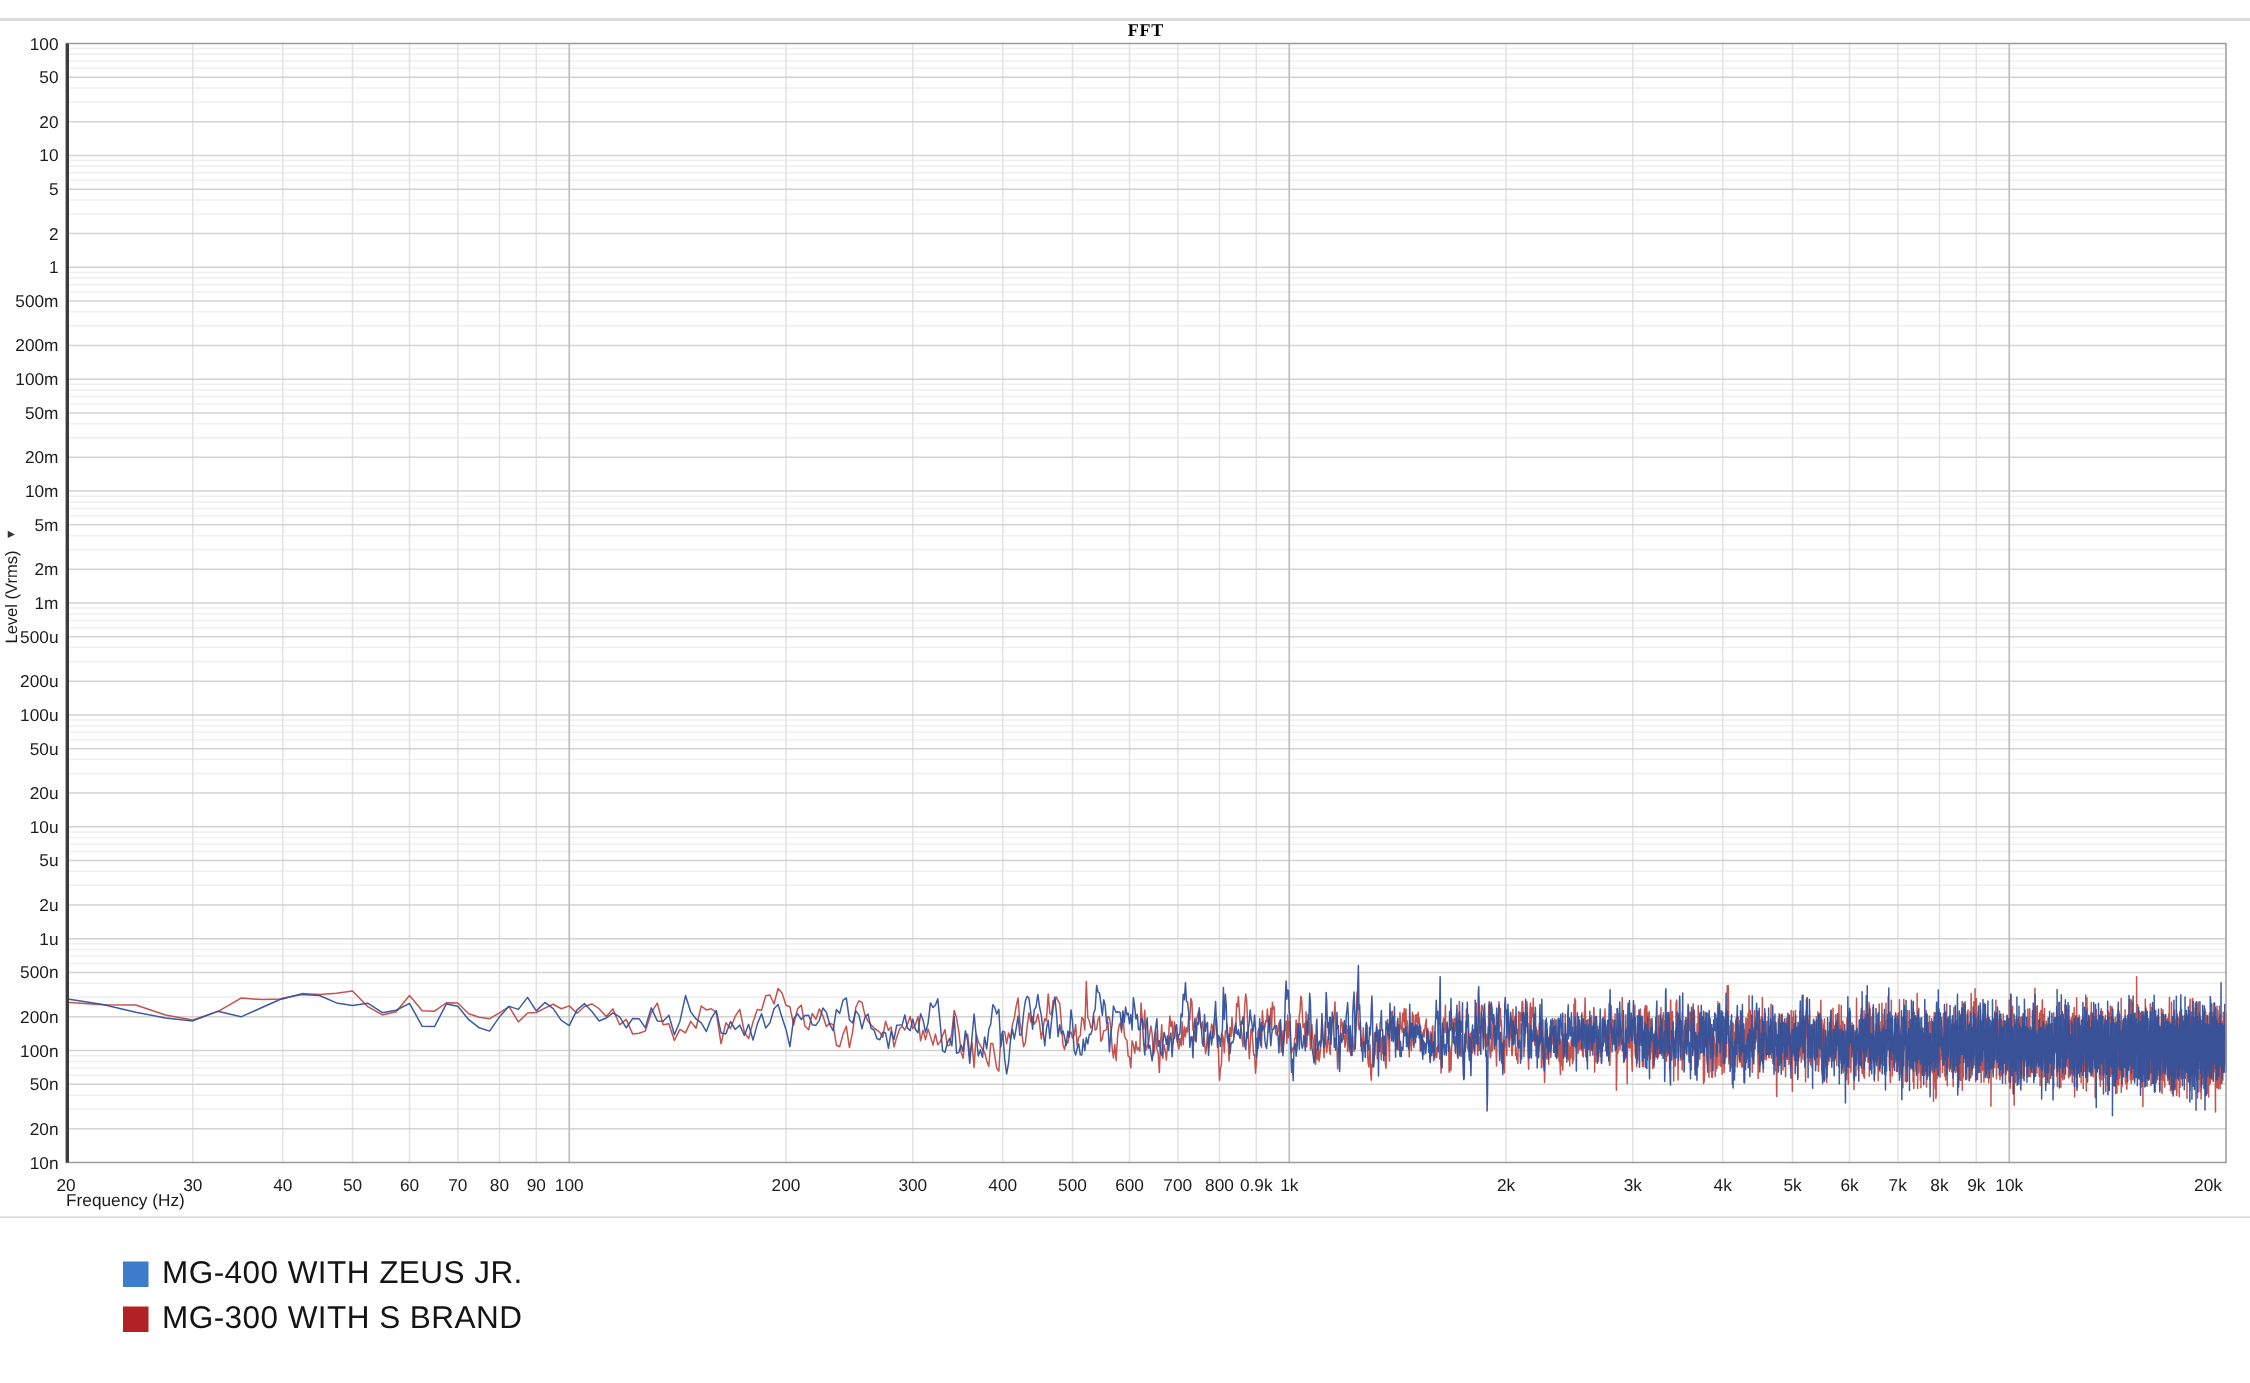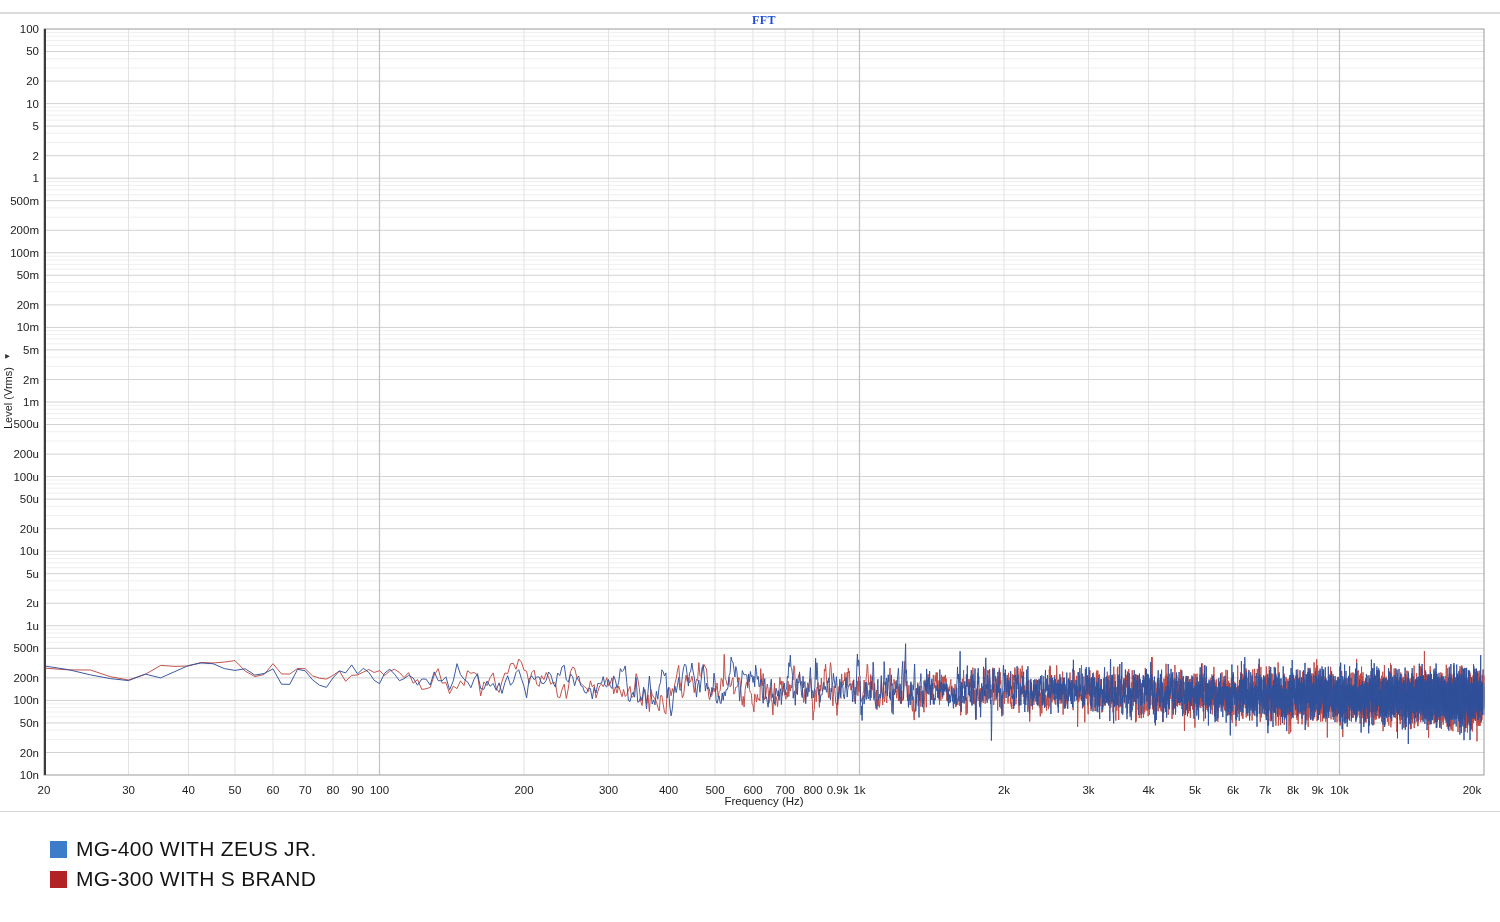--- a/index.html
+++ b/index.html
@@ -2,33 +2,33 @@
 <html><head>
 <meta charset="utf-8">
 <style>
   html,body{margin:0;padding:0;background:#fff;}
   .stage{position:relative;width:1500px;height:922px;background:#fff;overflow:hidden;
          font-family:"Liberation Sans",sans-serif;}
   .rule{position:absolute;left:0;width:1500px;border-top:2px solid #dadada;height:0;}
   .rule.bottom{border-top-width:1px;border-top-color:#d6d6d6;}
   .chart-title{position:absolute;top:13px;left:44px;width:1440px;text-align:center;
                font-family:"Liberation Serif",serif;font-weight:bold;font-size:12px;
-               letter-spacing:.5px;color:#1d4ed8;}
+               letter-spacing:.5px;color:#000000;}
   .plot-svg{position:absolute;left:0;top:0;}
-  .xlabel{position:absolute;top:795px;left:44px;width:1440px;text-align:center;
+  .xlabel{position:absolute;top:795px;left:44px;width:1440px;text-align:left;
           font-size:11.5px;color:#1c1c1c;}
   .ylabel{position:absolute;left:2px;top:352px;writing-mode:vertical-rl;transform:rotate(180deg);
           font-size:11px;color:#1c1c1c;white-space:nowrap;}
   .ylabel .cursor{font-size:8px;margin-top:3px;color:#333;}
   .ap-logo{position:absolute;left:1450px;top:31px;width:22px;height:22px;border:2px solid #1a6592;
            border-radius:50%;background:#fff;color:#1a6592;display:flex;align-items:center;
            justify-content:center;font-family:"Liberation Serif",serif;font-style:italic;
            font-weight:bold;font-size:11px;line-height:1;}
   .legend{position:absolute;left:50px;top:834px;}
-  .legend-item{display:flex;align-items:center;height:30px;}
+  .legend-item{display:flex;align-items:center;height:30px;margin-left:32px;}
   .swatch{width:17px;height:17px;margin-right:9px;flex:0 0 auto;}
   .legend-label{font-size:21px;color:#141414;letter-spacing:.3px;}
 </style>
 </head>
 <body>
 
 <div class="stage">
 
   <div class="rule" style="top:12px"></div>
 

